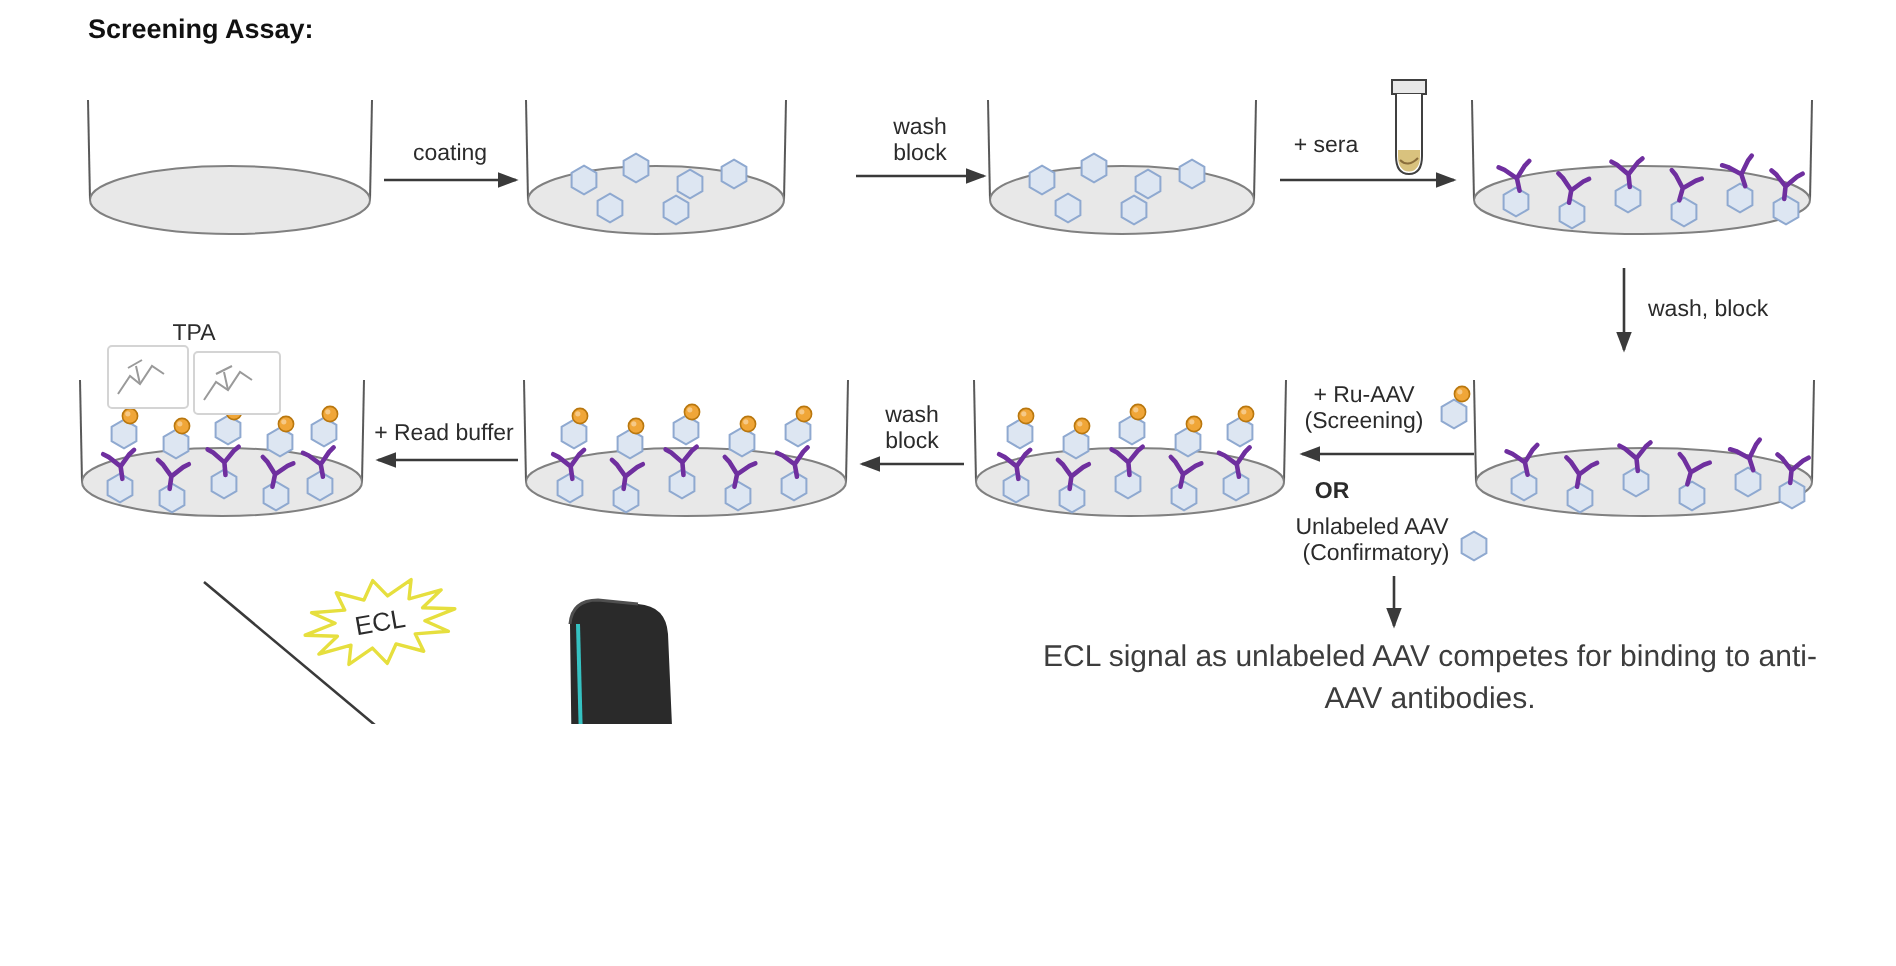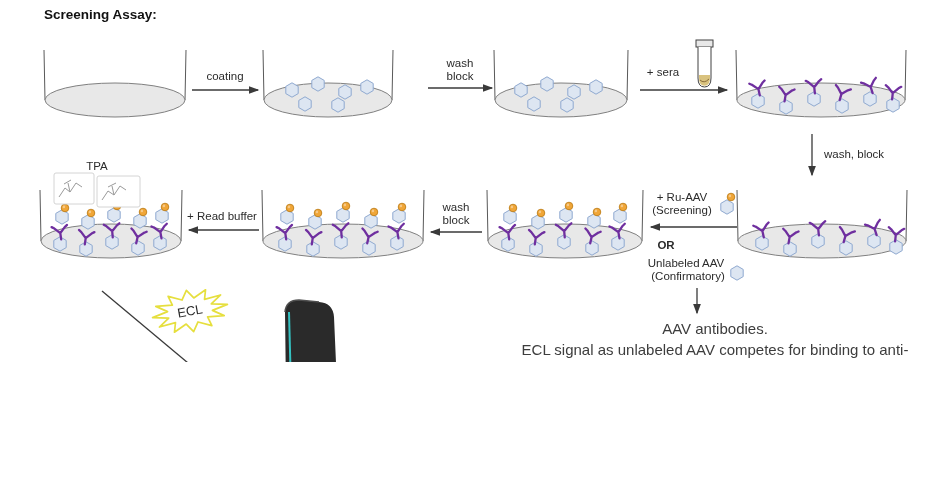--- a/index.html
+++ b/index.html
@@ -292,17 +292,17 @@
       <path d="M246,392 L334,383" stroke="#5a5a5a" stroke-width="1" fill="none"></path>
       <rect x="258" y="401" width="62" height="28" rx="3" fill="#171717"></rect>
       <rect x="262" y="419" width="54" height="12" rx="2" fill="#262626"></rect>
       <rect x="268" y="405" width="30" height="4" rx="2" fill="#000000"></rect>
       <ellipse cx="252" cy="436" rx="8" ry="4.5" class="logo"></ellipse>
       <ellipse cx="252" cy="436" rx="4.5" ry="2.2" fill="#7a0000"></ellipse>
     </g>
   </svg>
 
   <div id="caption" class="abs">
+    <div>ECL signal as unlabeled AAV competes for binding to anti-</div>
     <div>AAV antibodies.</div>
-    <div>ECL signal as unlabeled AAV competes for binding to anti-</div>
   </div>
 
 </div>
 
 </body></html>

